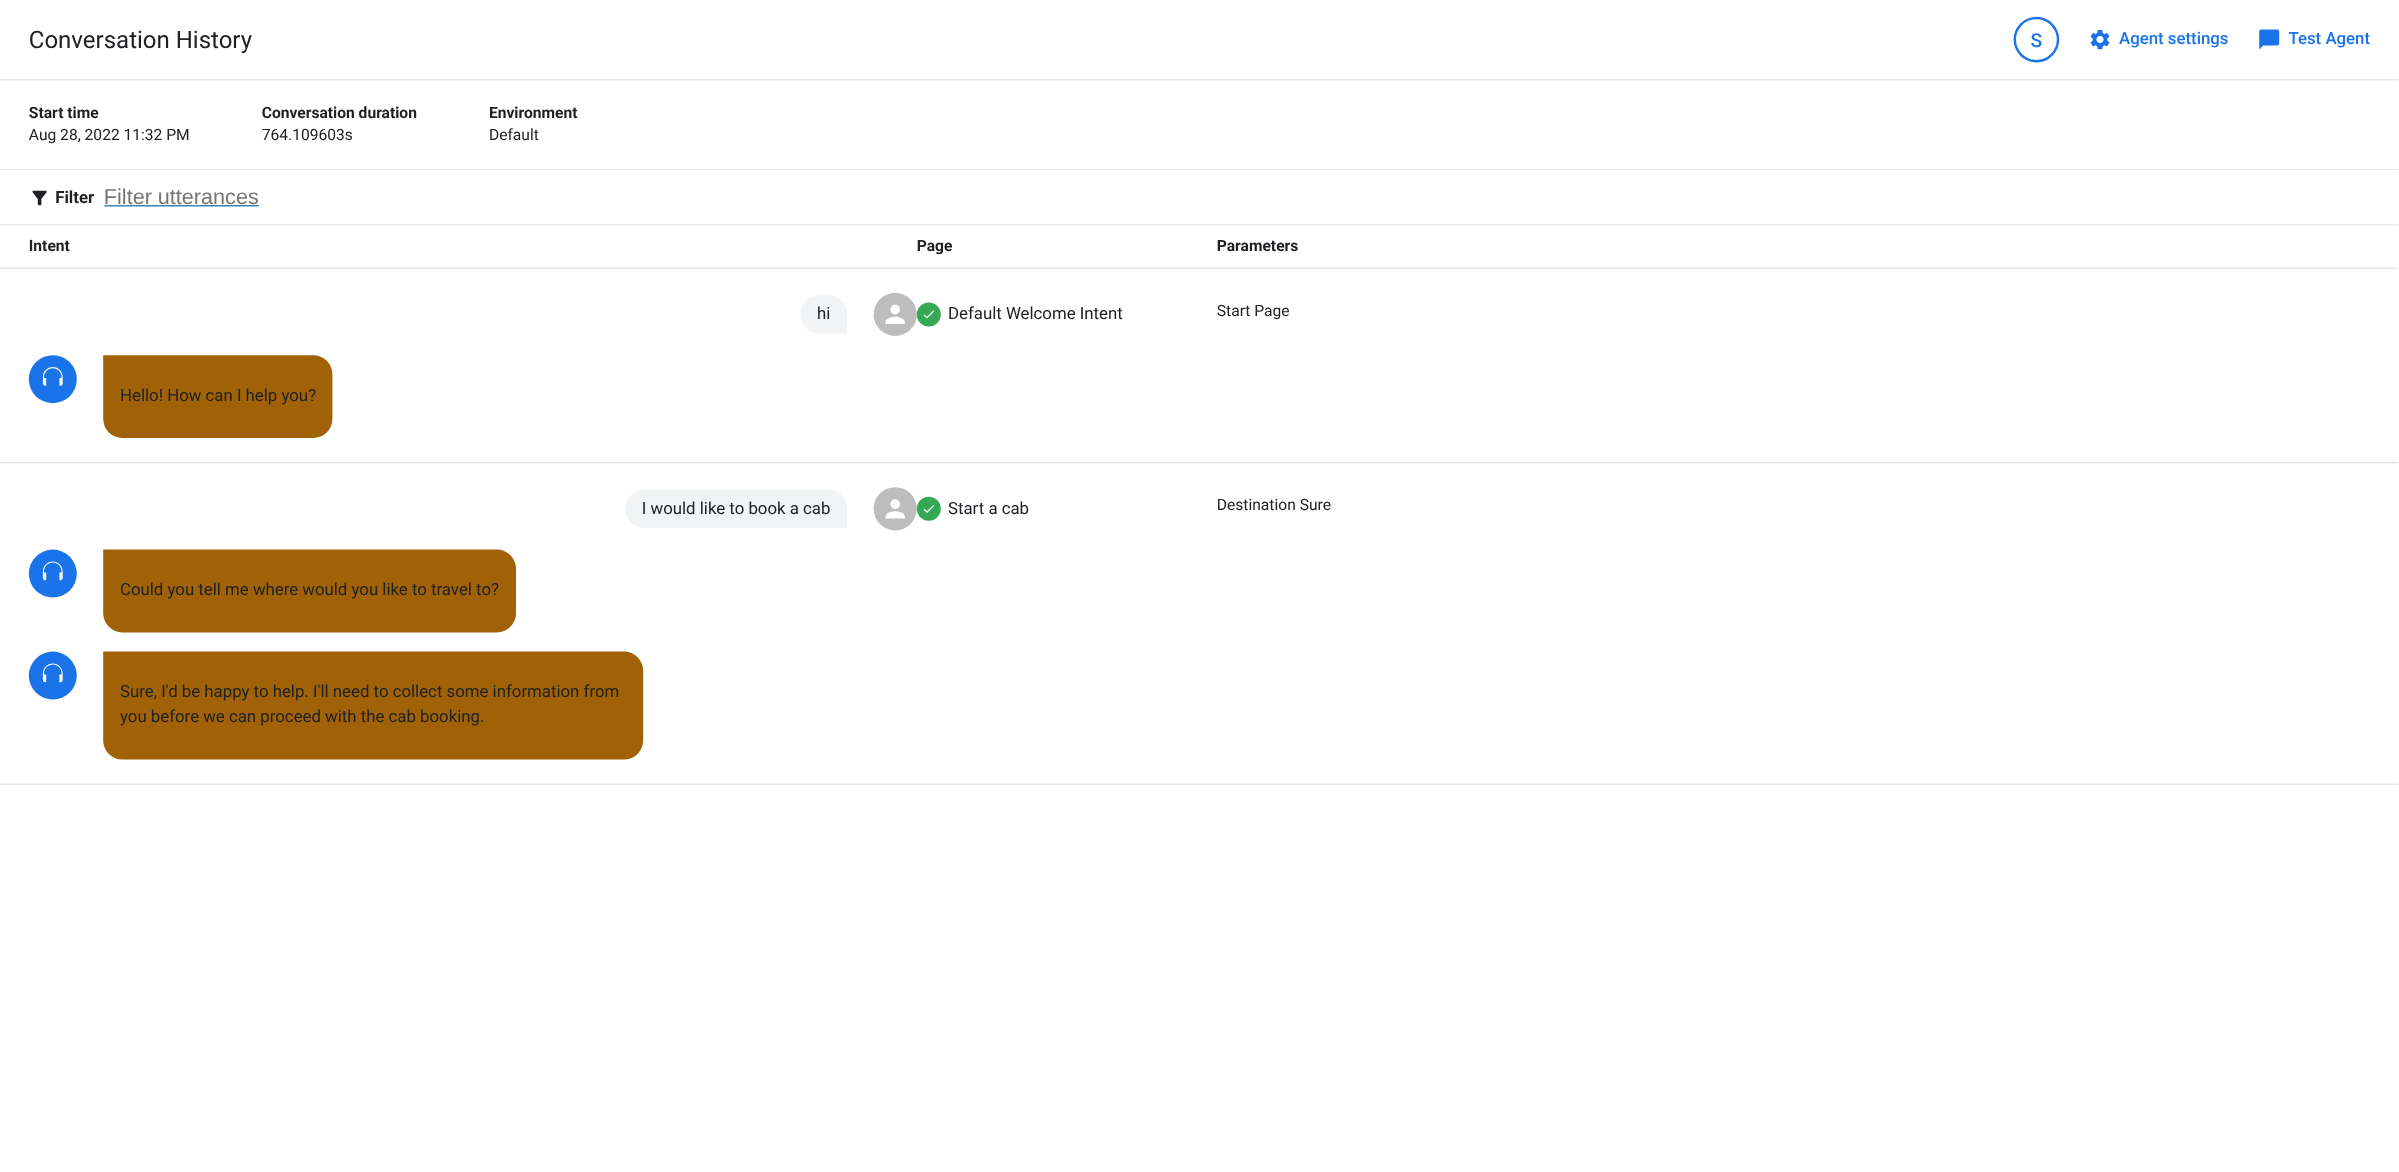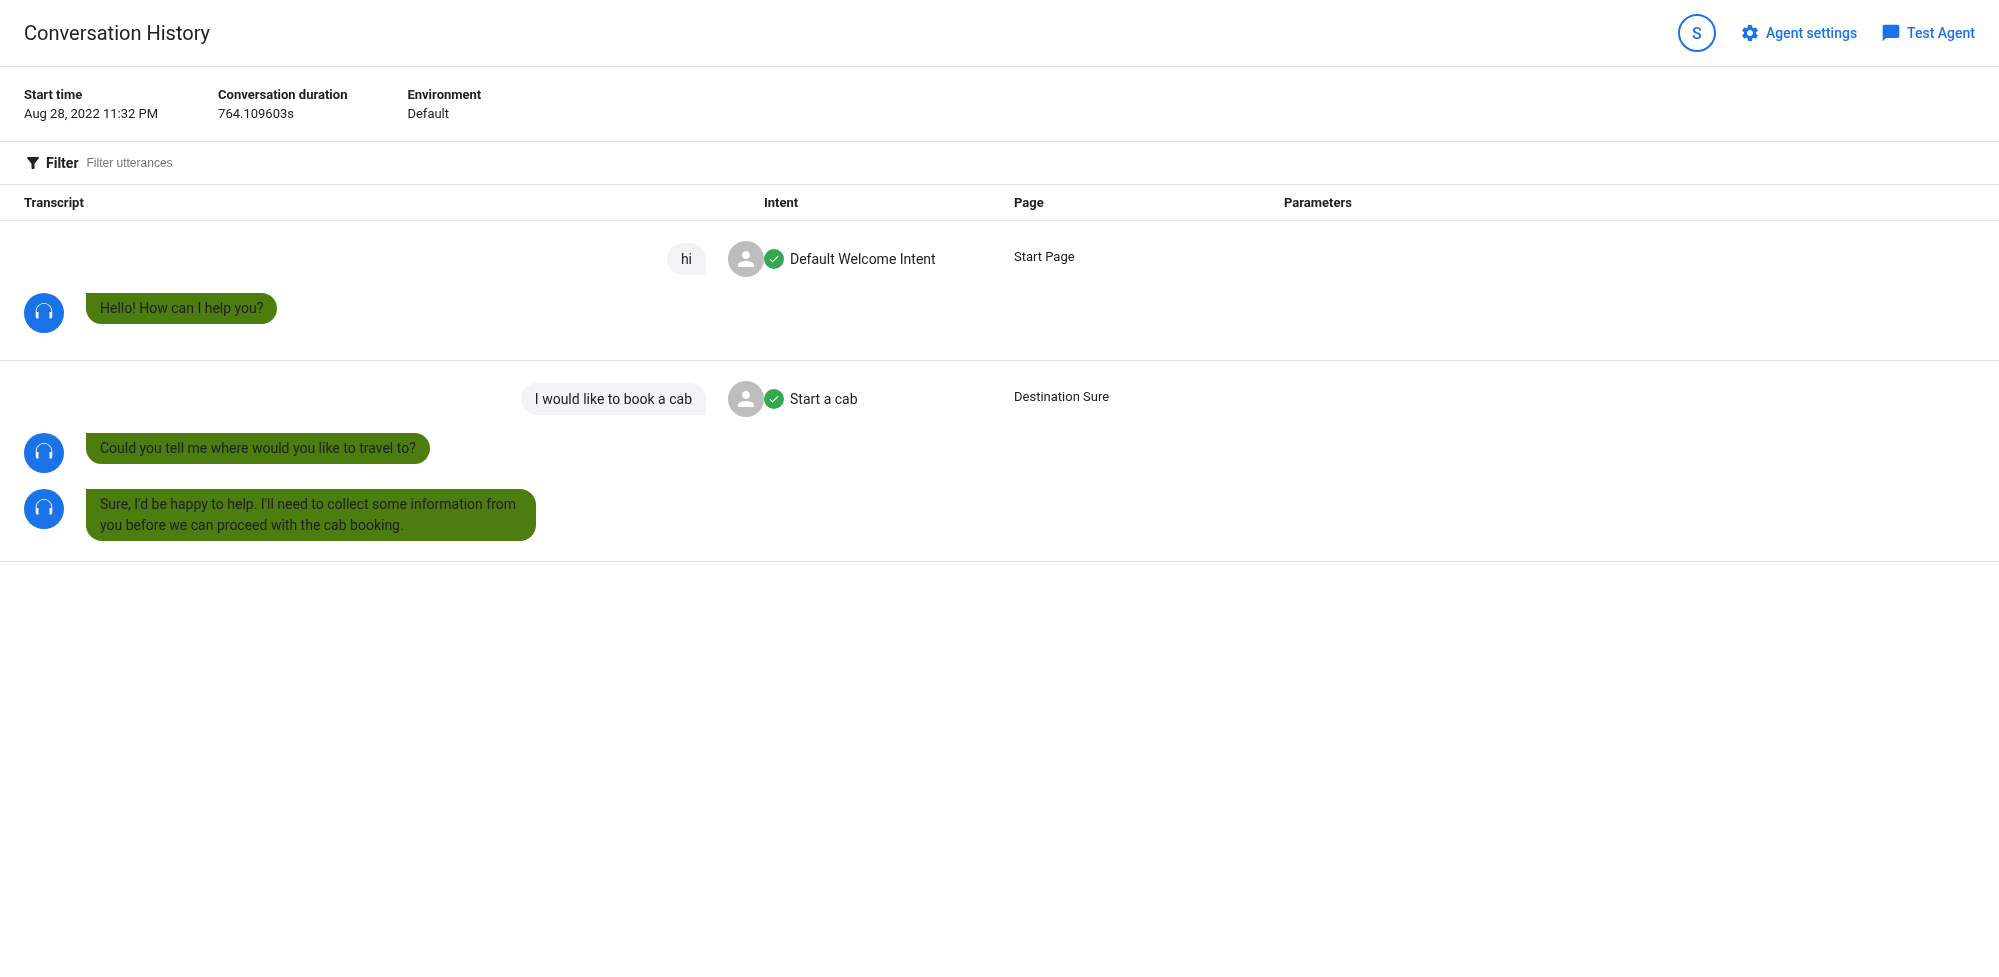--- a/index.html
+++ b/index.html
@@ -95,24 +95,25 @@
       color: #202124;
     }
     .filter-icon-wrapper svg {
       width: 18px;
       height: 18px;
       fill: #202124;
     }
     .filter-input {
       border: none;
       outline: none;
-      font-size: 12px;
-      color: #0f172a;
+      font-size: 18px;
+      color: #0369a1;
       background: transparent;
       width: 300px;
+      text-decoration: underline;
     }
 
     
     .table-header {
       display: grid;
       grid-template-columns: 740px 250px 270px 1fr;
       padding: 10px 24px;
       border-bottom: 1px solid #e0e0e0;
       background: #fff;
     }
@@ -150,23 +151,23 @@
     }
     .user-bubble {
       background: #f1f3f4;
       border-radius: 16px 16px 0 16px;
       padding: 8px 14px;
       font-size: 14px;
       color: #202124;
       max-width: 400px;
     }
     .agent-bubble {
-      background: #4d7c0f;
+      background: #a16207;
       border-radius: 0 16px 16px 16px;
-      padding: 5px 14px;
+      padding: 24px 14px;
       font-size: 14px;
       color: #202124;
       max-width: 450px;
       line-height: 1.5;
     }
     .user-avatar {
       width: 36px;
       height: 36px;
       border-radius: 50%;
       background: #bdbdbd;
@@ -293,21 +294,20 @@
 
     <svg viewBox="0 0 24 24" xmlns="http://www.w3.org/2000/svg">
       <path d="M4.25 5.61C6.27 8.2 10 13 10 13v6c0 .55.45 1 1 1h2c.55 0 1-.45 1-1v-6s3.72-4.8 5.74-7.39A.998.998 0 0 0 18.95 4H5.04a1 1 0 0 0-.79 1.61z"></path>
     </svg>
     <span>Filter</span>
   </div>
   <input class="filter-input" type="text" placeholder="Filter utterances" style="">
 </div>
 
 <div class="table-header">
-  <div class="table-header-cell">Transcript</div>
   <div class="table-header-cell">Intent</div>
   <div class="table-header-cell">Page</div>
   <div class="table-header-cell">Parameters</div>
 </div>
 
 <div class="conv-row">
 
   <div class="transcript-col">
     <div class="message-row user-row">
       <div class="user-bubble">hi</div>

